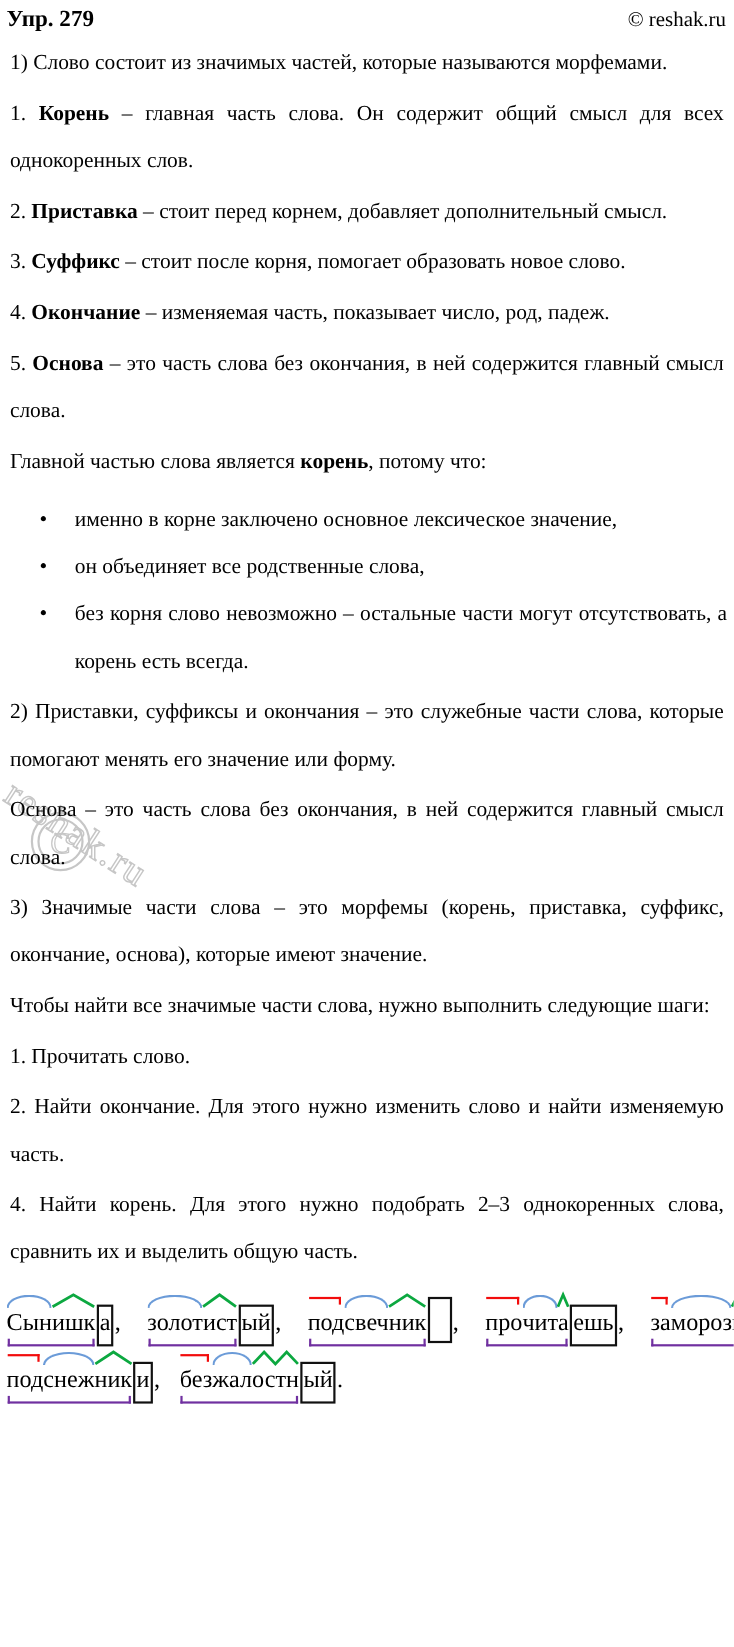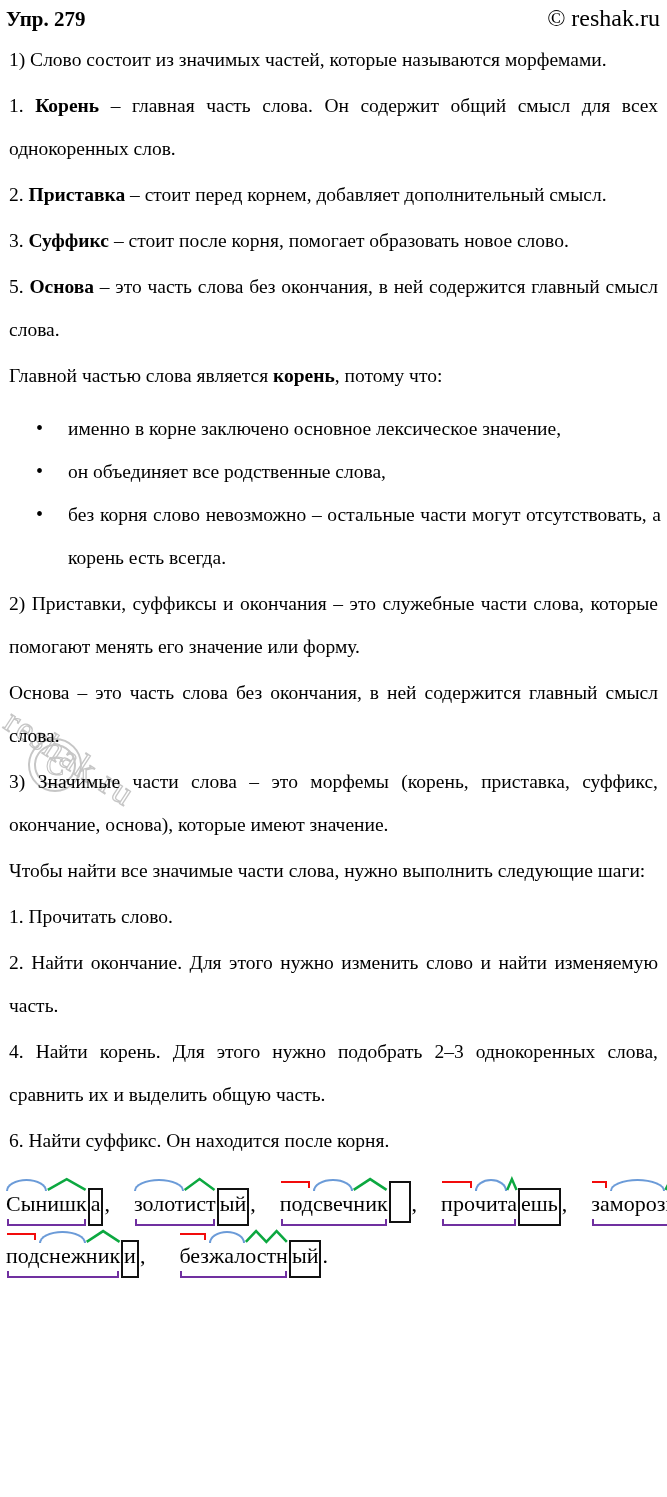--- a/index.html
+++ b/index.html
@@ -17,21 +17,21 @@
     background:#ffffff;color:#000;
     font-family:"Liberation Serif", serif;
     position:relative;overflow:hidden;
   }
   
   .header{
     display:flex;justify-content:space-between;align-items:baseline;
     padding:5px 7px 0 6px;position:relative;z-index:2;text-align:center;
   }
   .exercise{font-weight:bold;font-size:21px;}
-  .copyright{font-size:24px;}
+  .copyright{font-size:19px;}
   
   .watermark{position:absolute;left:4px;top:690px;width:190px;height:160px;z-index:0;pointer-events:none;}
   .wm-text{
     position:absolute;left:4px;top:8px;
     font-size:35px;letter-spacing:2px;
     color:transparent;-webkit-text-stroke:1.3px var(--c-wm);
     transform:rotate(33deg);transform-origin:0 50%;
     white-space:nowrap;
   }
   .wm-circle{position:absolute;left:24px;top:48px;width:54px;height:54px;border:2px solid var(--c-wm);border-radius:50%;}
@@ -49,21 +49,21 @@
   .bullets{margin:10px 0 0 0;}
   .bullet-item{
     position:relative;padding-left:62px;
     font-size:19.5px;line-height:43px;text-align:justify;margin:0;
   }
   .bullet-dot{position:absolute;left:30px;top:0;font-size:20px;}
   
   .words-block{position:relative;z-index:1;padding:10px 3px 0 6px;}
   .words-row{display:flex;align-items:baseline;}
   .words-row.row-first{justify-content:space-between;padding-right:2px;gap:24px;}
-  .words-row.row-second{gap:34px;margin-top:10px;}
+  .words-row.row-second{gap:18px;margin-top:10px;}
   .word{
     position:relative;font-size:22px;white-space:nowrap;
     padding-top:16px;display:inline-block;line-height:26px;
   }
   .stem{position:relative;display:inline-block;}
   .stem-bracket{
     position:absolute;left:1px;right:1px;bottom:-9px;height:7px;
     border-left:2.5px solid var(--c-stem);
     border-right:2.5px solid var(--c-stem);
     border-bottom:2.5px solid var(--c-stem);
@@ -103,35 +103,35 @@
   <div class="wm-circle">
     <div class="wm-circle-inner">С</div>
   </div>
 </div>
 
 <div class="content" id="content">
     <p class="para"><span>1) Слово состоит из значимых частей, которые называются морфемами.</span></p>
     <p class="para"><span>1. </span><b>Корень</b><span> – главная часть слова. Он содержит общий смысл для всех однокоренных слов.</span></p>
     <p class="para"><span>2. </span><b>Приставка</b><span> – стоит перед корнем, добавляет дополнительный смысл.</span></p>
     <p class="para"><span>3. </span><b>Суффикс</b><span> – стоит после корня, помогает образовать новое слово.</span></p>
+    <p class="para"><span>4. </span><b>Окончание</b><span> – изменяемая часть, показывает число, род, падеж.</span></p>
     <p class="para"><span>5. </span><b>Основа</b><span> – это часть слова без окончания, в ней содержится главный смысл слова.</span></p>
     <p class="para"><span>Главной частью слова является </span><b>корень</b><span>, потому что:</span></p>
     <div class="bullets">
       <div class="bullet-item"><span class="bullet-dot">•</span><span>именно в корне заключено основное лексическое значение,</span></div>
       <div class="bullet-item"><span class="bullet-dot">•</span><span>он объединяет все родственные слова,</span></div>
       <div class="bullet-item"><span class="bullet-dot">•</span><span>без корня слово невозможно – остальные части могут отсутствовать, а корень есть всегда.</span></div>
     </div>
     <p class="para"><span>2) Приставки, суффиксы и окончания – это служебные части слова, которые помогают менять его значение или форму.</span></p>
     <p class="para"><span>Основа – это часть слова без окончания, в ней содержится главный смысл слова.</span></p>
     <p class="para"><span>3) Значимые части слова – это морфемы (корень, приставка, суффикс, окончание, основа), которые имеют значение.</span></p>
     <p class="para"><span>Чтобы найти все значимые части слова, нужно выполнить следующие шаги:</span></p>
     <p class="para"><span>1. Прочитать слово.</span></p>
     <p class="para"><span>2. Найти окончание. Для этого нужно изменить слово и найти изменяемую часть.</span></p>
     <p class="para"><span>4. Найти корень. Для этого нужно подобрать 2–3 однокоренных слова, сравнить их и выделить общую часть.</span></p>
-    <p class="para"><span>6. Найти суффикс. Он находится после корня.</span></p>
   </div>
 
 <div class="words-block" id="words-block">
     <div class="words-row row-first">
       <span class="word"><span class="stem"><span class="seg"><i class="mark-root"></i><span>Сын</span></span><span class="seg"><svg class="mark-suffix" viewBox="0 0 100 12" preserveAspectRatio="none">
               <polyline points="2,11 50,1 98,11" stroke-width="2.5" vector-effect="non-scaling-stroke"></polyline>
             </svg><span>ишк</span></span><i class="stem-bracket"></i></span><span class="seg seg-ending"><i class="ending-box"></i><span>а</span></span><span class="punct">,</span></span>
       <span class="word"><span class="stem"><span class="seg"><i class="mark-root"></i><span>золот</span></span><span class="seg"><svg class="mark-suffix" viewBox="0 0 100 12" preserveAspectRatio="none">
               <polyline points="2,11 50,1 98,11" stroke-width="2.5" vector-effect="non-scaling-stroke"></polyline>
             </svg><span>ист</span></span><i class="stem-bracket"></i></span><span class="seg seg-ending"><i class="ending-box"></i><span>ый</span></span><span class="punct">,</span></span>

